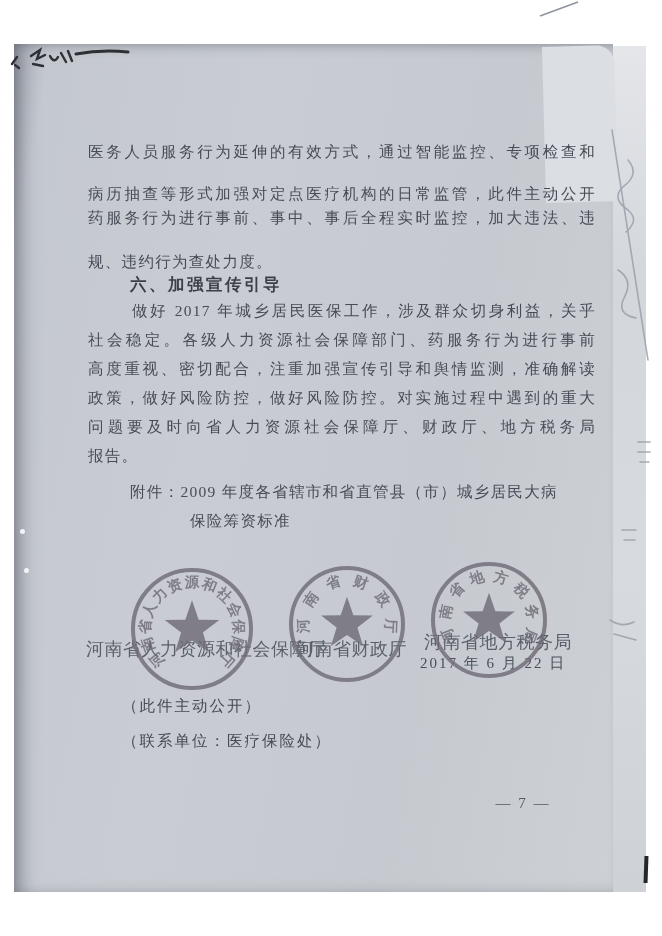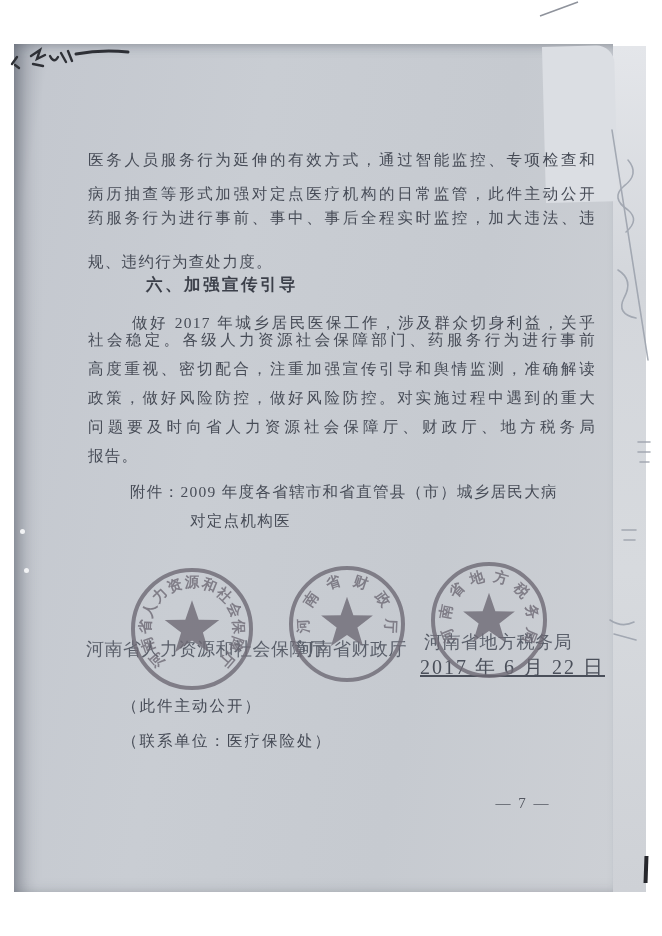--- a/index.html
+++ b/index.html
@@ -21,30 +21,30 @@
     background:#dbdee3;border-radius:0 18px 4px 0;transform:rotate(-1.5deg);
   }
   .txt{
     position:absolute;color:#474c57;font-size:15.5px;letter-spacing:1.3px;
     white-space:nowrap;line-height:20px;
   }
   .just{
     left:88px;width:508px;white-space:normal;text-align:justify;
     text-align-last:justify;height:21px;overflow:hidden;
   }
-  .indent{text-indent:44px;margin-top:12px;}
+  .indent{text-indent:44px;}
   .heading{
     position:absolute;left:130px;font-size:16.5px;font-weight:bold;
-    color:#3b3f49;letter-spacing:2.5px;white-space:nowrap;margin-left:16px;
+    color:#3b3f49;letter-spacing:2.5px;white-space:nowrap;
   }
   .issuer{
     position:absolute;color:#5a5f6a;font-size:18px;letter-spacing:.5px;white-space:nowrap;
   }
   .date{
-    position:absolute;left:420px;top:654px;color:#4a4f5a;font-size:20px;letter-spacing:2px;white-space:nowrap;text-decoration:underline;
+    position:absolute;left:420px;top:654px;color:#4a4f5a;font-size:15px;letter-spacing:2px;white-space:nowrap;
   }
   .note{
     position:absolute;left:122px;color:#454a55;font-size:15.5px;letter-spacing:2px;white-space:nowrap;
   }
   .pagenum{
     position:absolute;left:478px;top:795px;width:90px;text-align:center;
     color:#52565f;font-size:15px;letter-spacing:2px;
   }
   .dark-tick{
     position:absolute;left:644px;top:856px;width:4px;height:27px;background:#26272c;transform:rotate(2deg);
@@ -77,36 +77,36 @@
     <path d="M24,210 q16,10 6,28 q-8,16 12,20"></path>
     <path d="M44,382 h12 M44,392 h12 M46,402 h9"></path>
     <path d="M28,470 h14 M30,480 h11"></path>
     <path d="M16,560 q12,8 24,2 M20,574 l22,6"></path>
   </g>
 </svg>
 <div class="dot" style="left:20px;top:529px"></div>
 <div class="dot" style="left:24px;top:568px"></div>
 <div class="dark-tick"></div>
 
-<div class="txt just" style="top:150px">医务人员服务行为延伸的有效方式，通过智能监控、专项检查和</div>
+<div class="txt just" style="top:142px">医务人员服务行为延伸的有效方式，通过智能监控、专项检查和</div>
 <div class="txt just" style="top:184px">病历抽查等形式加强对定点医疗机构的日常监管，此件主动公开</div>
 <div class="txt just" style="top:208px">药服务行为进行事前、事中、事后全程实时监控，加大违法、违</div>
 <div class="txt" style="left:88px;top:252px">规、违约行为查处力度。</div>
 
 <div class="heading" style="top:274px">六、加强宣传引导</div>
 
 <div class="txt just indent" style="top:301px">做好 2017 年城乡居民医保工作，涉及群众切身利益，关乎</div>
 <div class="txt just" style="top:330px">社会稳定。各级人力资源社会保障部门、药服务行为进行事前</div>
 <div class="txt just" style="top:359px">高度重视、密切配合，注重加强宣传引导和舆情监测，准确解读</div>
 <div class="txt just" style="top:388px">政策，做好风险防控，做好风险防控。对实施过程中遇到的重大</div>
 <div class="txt just" style="top:417px">问题要及时向省人力资源社会保障厅、财政厅、地方税务局</div>
 <div class="txt" style="left:88px;top:446px">报告。</div>
 
 <div class="txt" style="left:130px;top:482px">附件：2009 年度各省辖市和省直管县（市）城乡居民大病</div>
-<div class="txt" style="left:190px;top:511px">对定点机构医</div>
+<div class="txt" style="left:190px;top:511px">保险筹资标准</div>
 
 <span class="issuer" style="left:86px;top:637px">河南省人力资源和社会保障厅</span>
 <span class="issuer" style="left:296px;top:637px">河南省财政厅</span>
 <span class="issuer" style="left:424px;top:630px">河南省地方税务局</span>
 <div class="date">2017 年 6 月 22 日</div>
 
 <div id="seals">
     <svg width="138" height="138" style="position: absolute; left: 123px; top: 560px; opacity: 0.8;">
       <circle cx="69" cy="69" r="59" fill="none" stroke="#6e6a75" stroke-width="4"></circle>
       <polygon points="69.0,40.3 62.3,59.7 41.7,60.1 58.1,72.5 52.1,92.2 69.0,80.5 85.9,92.2 79.9,72.5 96.3,60.1 75.7,59.7" fill="#6e6a75"></polygon>

